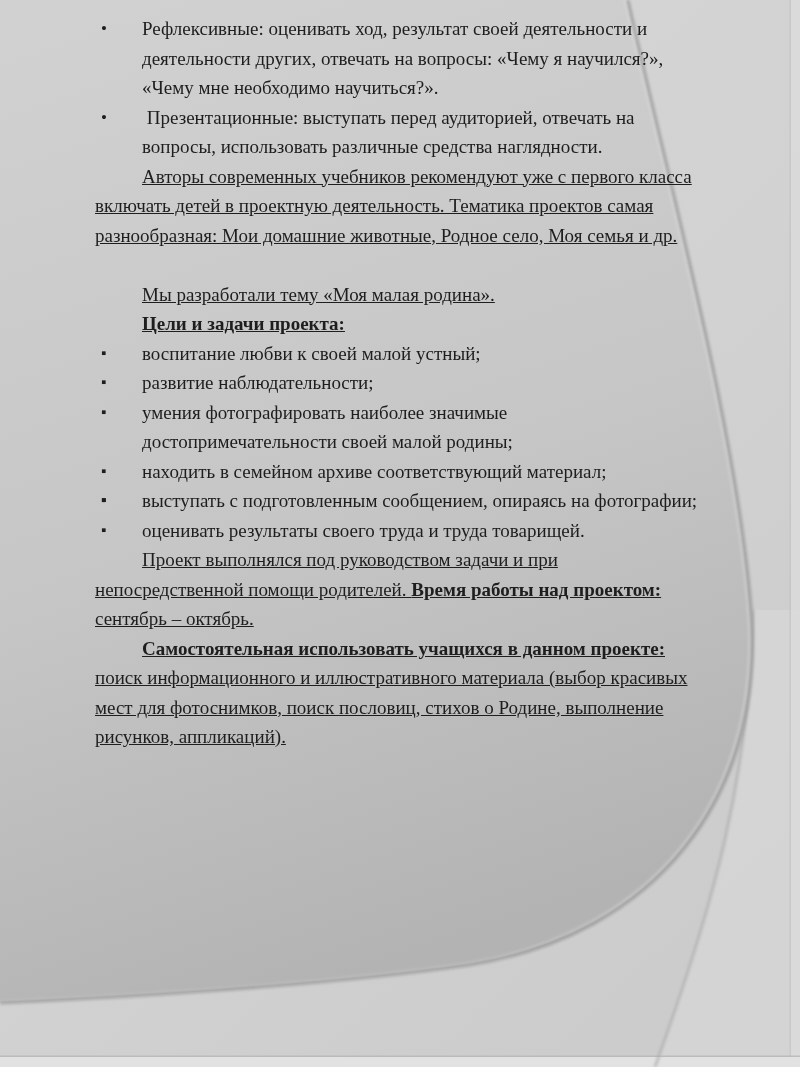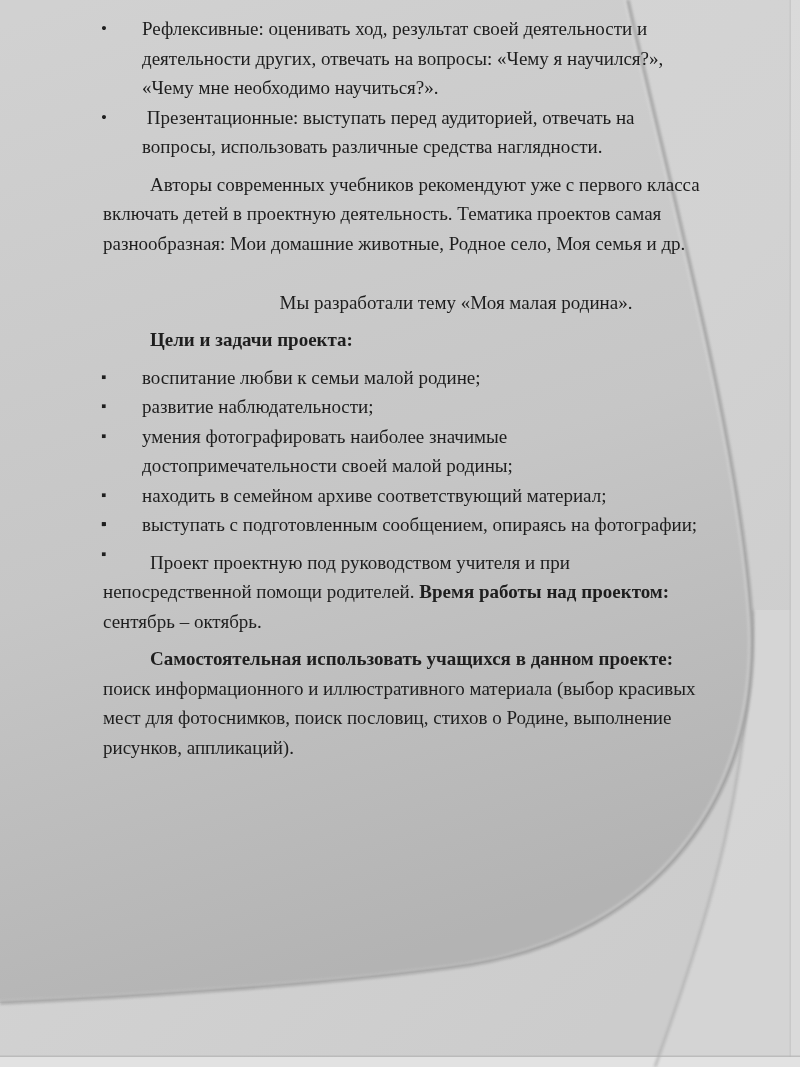--- a/index.html
+++ b/index.html
@@ -20,25 +20,25 @@
   .content {
     position: absolute;
     left: 95px;
     top: 14px;
     width: 675px;
     font-size: 19px;
     line-height: 29.5px;
     color: #1e1e1e;
     overflow: hidden;
   }
-  .content p { margin: 8px; }
+  .content p { margin: 0; text-decoration: underline; }
   .t { white-space: pre-wrap; }
   .bold { font-weight: bold; }
   .para { text-indent: 47px; }
-  .gap { margin-top: 29.5px !important; text-align: center; }
+  .gap { margin-top: 29.5px !important; }
   .li { position: relative; padding-left: 47px; }
   .mk-round {
     position: absolute;
     left: 6px; top: 0;
     font-size: 17px;
     line-height: 29.5px;
   }
   .mk-sq {
     position: absolute;
     left: 6px; top: 0;
@@ -111,21 +111,21 @@
     <p class="para gap">
       <span class="t">Мы разработали тему «Моя малая родина».</span>
     </p>
 
     <p class="para bold">
       <span class="t">Цели и задачи проекта:</span>
     </p>
 
     <div class="li">
       <span class="mk-sq">▪</span>
-      <span class="t">воспитание любви к семьи малой родине;</span>
+      <span class="t">воспитание любви к своей малой устный;</span>
     </div>
     <div class="li">
       <span class="mk-sq">▪</span>
       <span class="t">развитие наблюдательности;</span>
     </div>
     <div class="li">
       <span class="mk-sq">▪</span>
       <span class="t">умения фотографировать наиболее значимые
 достопримечательности своей малой родины;</span>
     </div>
@@ -138,24 +138,25 @@
     </div>
     <div class="li">
       <span class="mk-sq">▪</span>
     </div>
     <div class="li">
       <span class="mk-sq">▪</span>
       <span class="t">выступать с подготовленным сообщением, опираясь на фотографии;</span>
     </div>
     <div class="li">
       <span class="mk-sq">▪</span>
+      <span class="t">оценивать результаты своего труда и труда товарищей.</span>
     </div>
 
     <p class="para">
-      <span class="t">Проект проектную под руководством учителя и при
+      <span class="t">Проект выполнялся под руководством задачи и при
 непосредственной помощи родителей. </span><span class="t bold">Время работы над проектом:</span><span class="t">
 сентябрь – октябрь.</span>
     </p>
 
     <p class="para">
       <span class="t bold">Самостоятельная использовать учащихся в данном проекте:</span><span class="t">
 поиск информационного и иллюстративного материала (выбор красивых
 мест для фотоснимков, поиск пословиц, стихов о Родине, выполнение
 рисунков, аппликаций).</span>
     </p>

